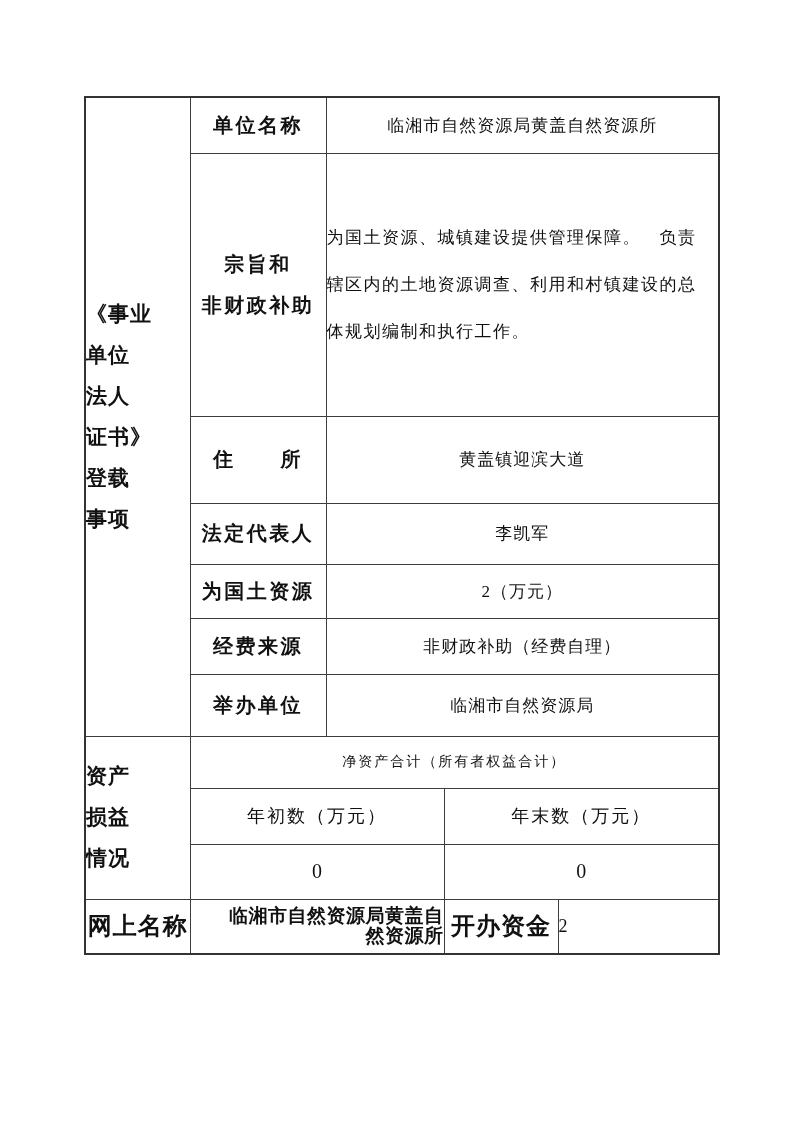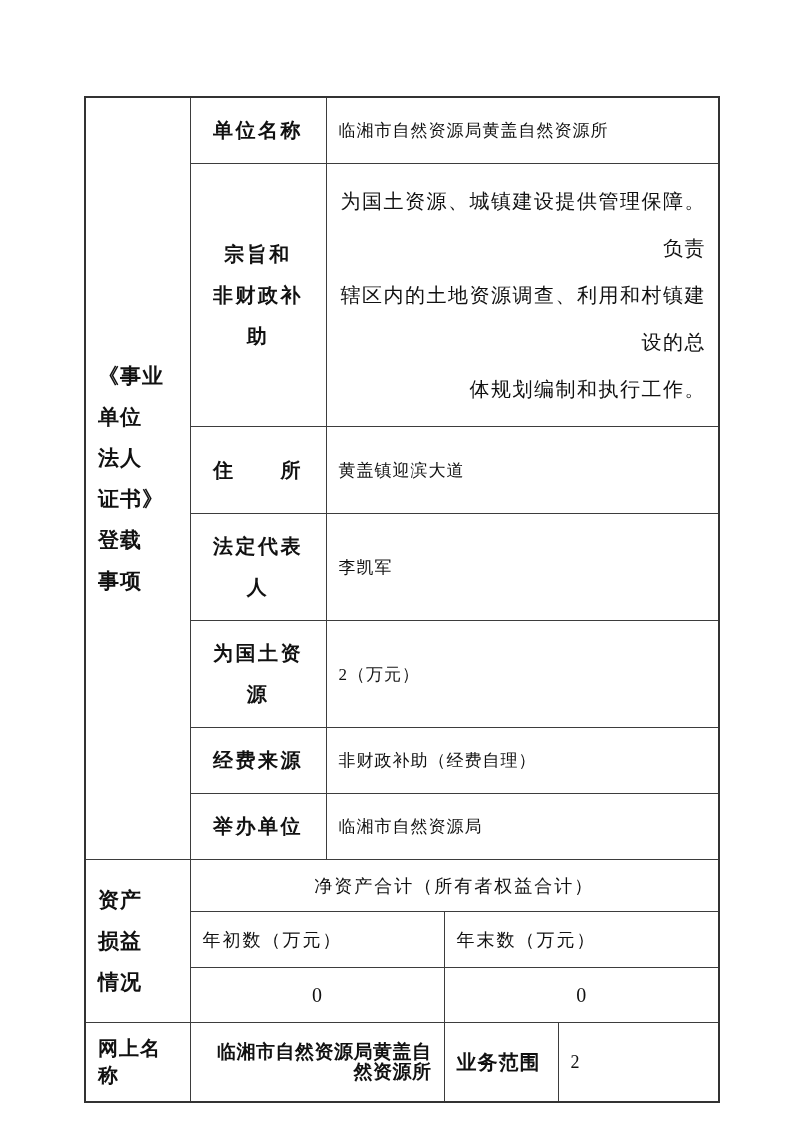--- a/index.html
+++ b/index.html
@@ -20,21 +20,21 @@
     position: absolute;
     left: 84px;
     top: 96px;
     width: 634px;
     border-collapse: collapse;
     table-layout: fixed;
     border: 2px solid #333333;
   }
   table.form td {
     border: 1.5px solid #3d3d3d;
-    padding: 12px;
+    padding: 0;
     overflow: hidden;
     vertical-align: middle;
   }
   
   .section-title {
     font-weight: bold;
     font-size: 21px;
     text-align: left;
     line-height: 41px;
     white-space: pre-line;
@@ -45,56 +45,58 @@
     font-weight: bold;
     font-size: 20px;
     text-align: center;
     letter-spacing: 2.5px;
     white-space: pre-line;
     line-height: 41px;
   }
   
   .val {
     font-size: 17px;
-    text-align: left;
+    text-align: center;
     padding-left: 10px;
     letter-spacing: 1px;
     margin-top: 26px;
   }
   .val-multiline {
-    font-size: 20px;
-    text-align: right;
+    font-size: 17px;
+    text-align: left;
     padding-left: 10px;
     padding-right: 6px;
     letter-spacing: 1.5px;
     line-height: 47px;
     white-space: pre-line;
     vertical-align: top;
   }
   .val-top {
     vertical-align: top;
     padding-top: 14px;
   }
   .asset-head {
-    font-size: 18px;
+    font-size: 14px;
     text-align: center;
     letter-spacing: 2px;
     margin-left: 27px;
   }
   .asset-col {
     font-size: 18px;
+    text-align: center;
     letter-spacing: 2px;
   }
   .zero {
     font-size: 20px;
     text-align: center;
   }
   .online-lbl {
     font-weight: bold;
-    font-size: 20px;
+    font-size: 24px;
+    text-align: center;
     letter-spacing: 1px;
   }
   .online-val {
     font-weight: bold;
     font-size: 19px;
     text-align: right;
     padding-left: 8px;
     line-height: 20px;
     white-space: pre-line;
     letter-spacing: 0.5px;
@@ -177,18 +179,18 @@
 
     <tr style="height:55px">
       <td colspan="2" class="zero">0</td>
       <td colspan="2" class="zero">0</td>
     </tr>
 
     <tr style="height:55px">
       <td class="online-lbl">网上名称</td>
       <td colspan="2" class="online-val">临湘市自然资源局黄盖自
 然资源所</td>
-      <td class="online-lbl">业务范围</td>
+      <td class="online-lbl">开办资金</td>
       <td class="staff-val">2</td>
     </tr>
   </tbody>
     </table>
 </div>
 
 </body></html>

